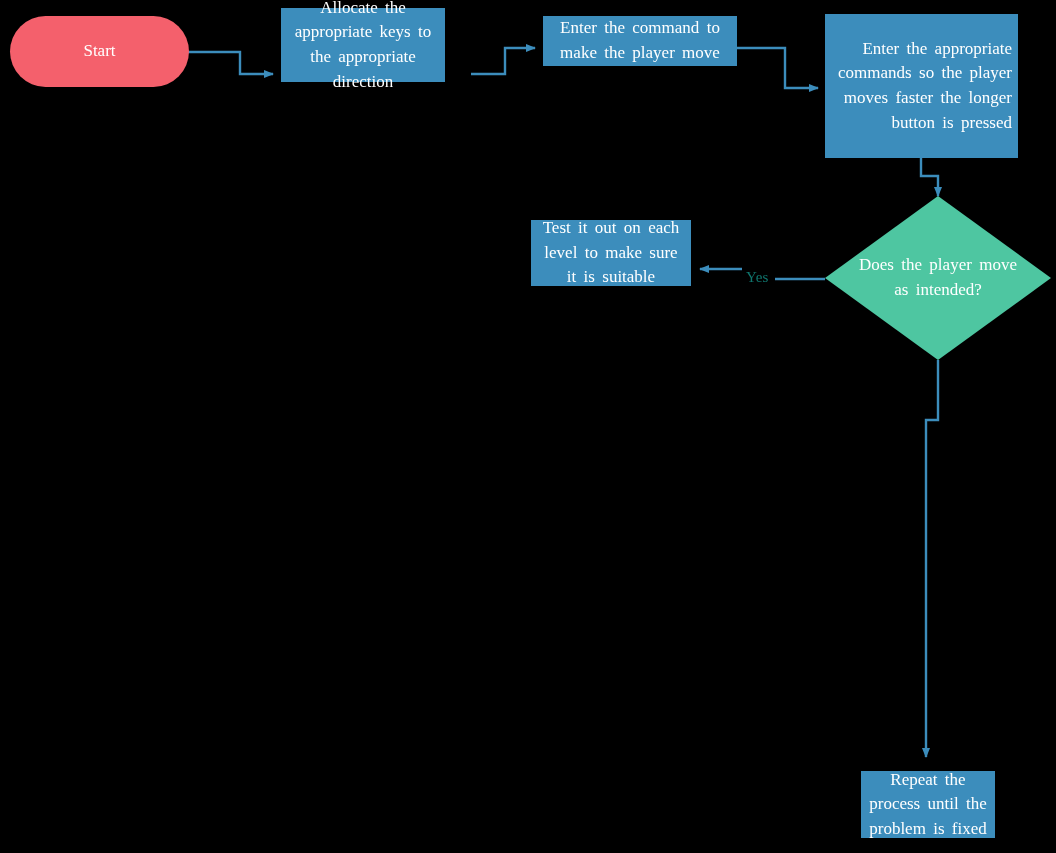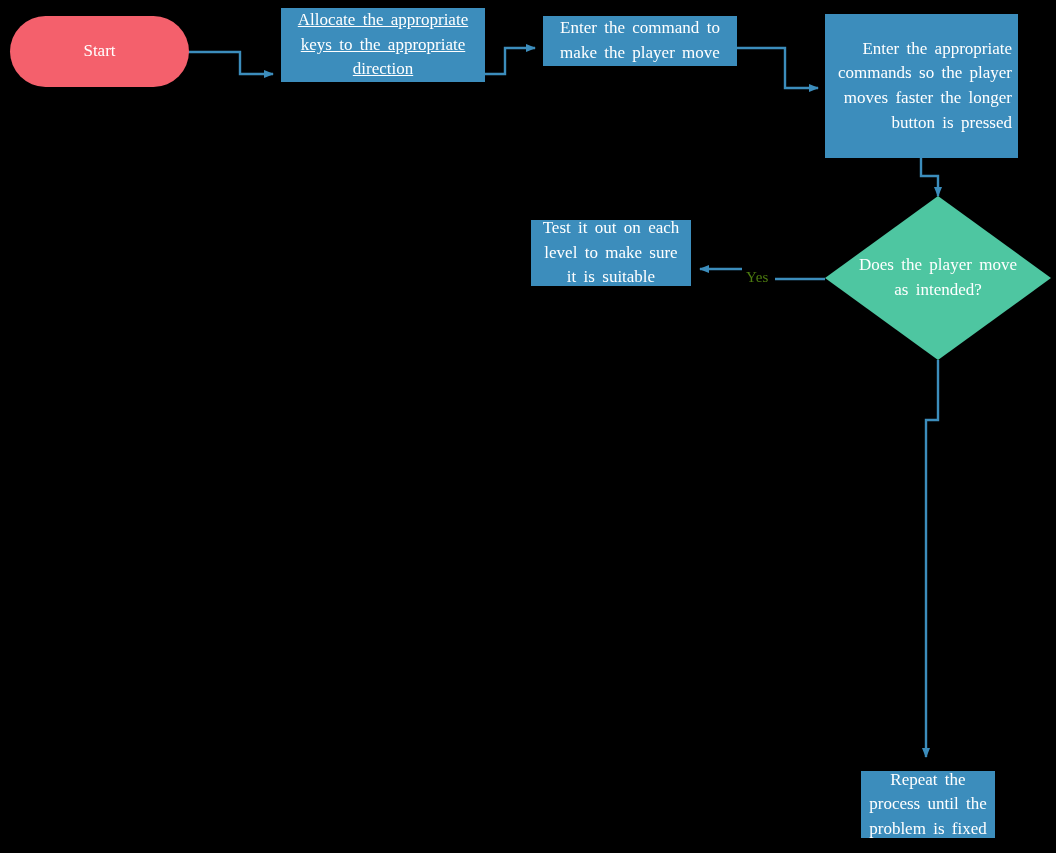--- a/index.html
+++ b/index.html
@@ -80,21 +80,21 @@
   }
   .decision .label {
     position: relative;
     z-index: 2;
     padding: 0 34px;
   }
 
   
   .edge-label {
     position: absolute;
-    color: #4d7c0f;
+    color: #0f766e;
     font-size: 15px;
     letter-spacing: 0.02em;
     white-space: nowrap;
   }
 </style>
 </head>
 <body>
 
 <div id="canvas">
 
@@ -122,21 +122,21 @@
     <path d="M825,279 L775,279" fill="none" stroke="#3c8dbc" stroke-width="2.4"></path>
     <path d="M742,269 L700,269" fill="none" stroke="#3c8dbc" stroke-width="2.4" marker-end="url(#arrow-l)"></path>
 
     <path d="M938,360 L938,420 L926,420 L926,757" fill="none" stroke="#3c8dbc" stroke-width="2.4" marker-end="url(#arrow-d)"></path>
   </svg>
 
   <div class="node terminator" style="left:10px; top:16px; width:179px; height:71px;">
     <span class="label">Start</span>
   </div>
 
-  <div class="node process" style="left:281px; top:8px; width:204px; height:74px;text-decoration:underline;">
+  <div class="node process" style="left:281px; top:8px; width:164px; height:74px;">
     <span class="label">Allocate the appropriate  keys to the  appropriate direction</span>
   </div>
 
   <div class="node process" style="left:543px; top:16px; width:194px; height:50px;">
     <span class="label">Enter  the  command   to make  the  player  move</span>
   </div>
 
   <div class="node process" style="left:825px; top:14px; width:193px; height:144px;text-align:right;">
     <span class="label">Enter  the  appropriate commands   so the player  moves  faster the  longer  button  is pressed</span>
   </div>

